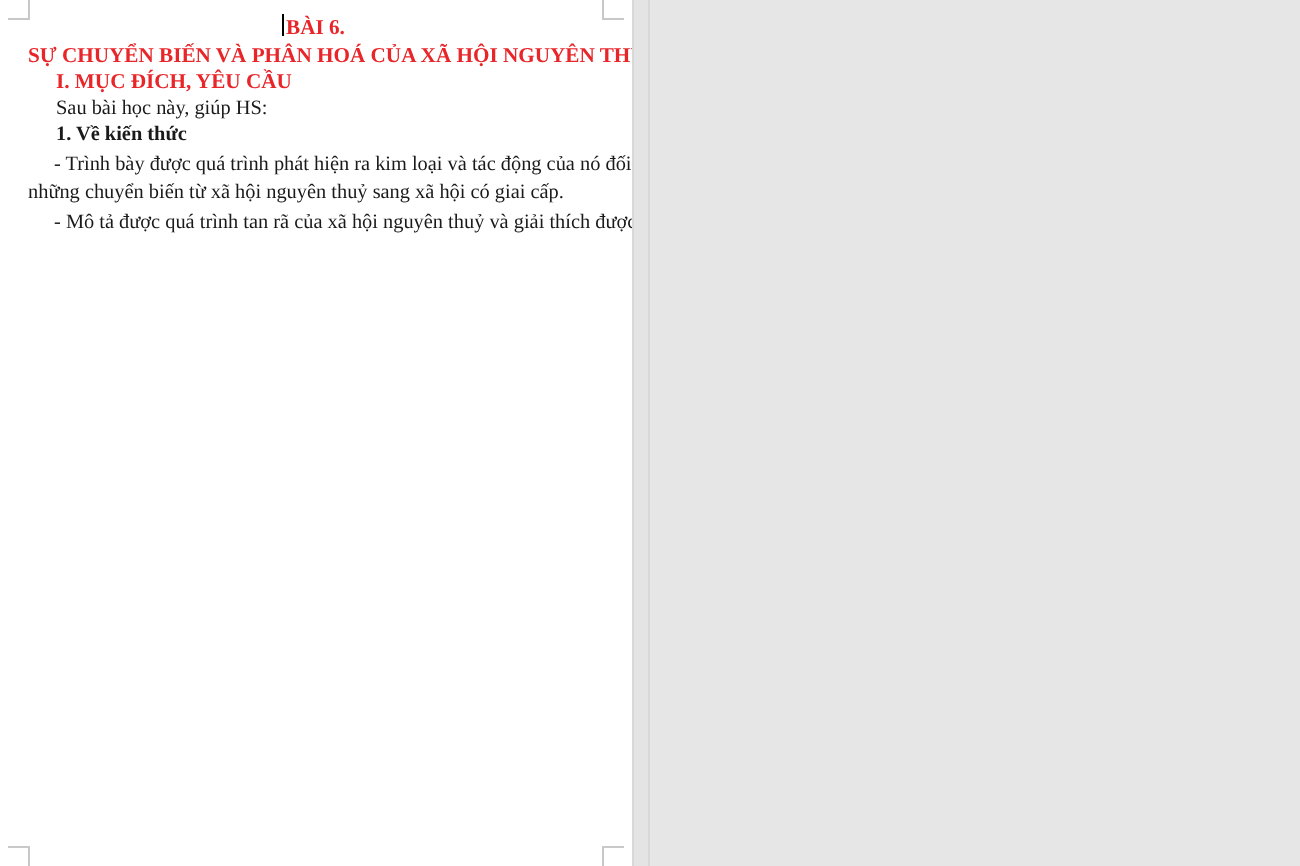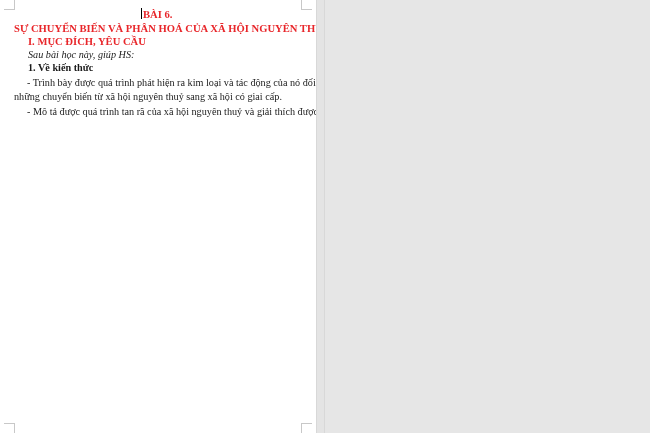--- a/index.html
+++ b/index.html
@@ -13,21 +13,21 @@
     position:absolute; top:0; height:433px; background:#ffffff;
     overflow:hidden;
   }
   #page-left { left:0; width:316px; }
   #page-right { left:325px; width:325px; }
   .gutter { position:absolute; left:316px; top:0; width:9px; height:433px; background:#e4e4e4; border-left:1px solid #d8d8d8; border-right:1px solid #d8d8d8; box-sizing:border-box; }
   .crop { position:absolute; border-color:#c8c8c8; border-style:solid; width:10px; height:10px; }
   .ln { position:absolute; font-size:10.2px; line-height:15px; white-space:nowrap; }
   .just { text-align:justify; text-align-last:justify; }
   .b { font-weight:bold; }
-  .i { font-style:italic; }
+  .i { }
   .red { color:#e8262a; font-weight:bold; }
   .blue { color:#1ea2e0; font-weight:bold; }
   .h-title { font-size:11px; }
   .cursor { display:inline-block; width:1px; height:11px; background:#000; vertical-align:-1px; margin-right:1px; }
 </style>
 </head>
 <body>
 
 <div class="page" id="page-left">
   <div class="crop" style="left:4px;top:-1px;border-width:0 1px 1px 0;"></div>

